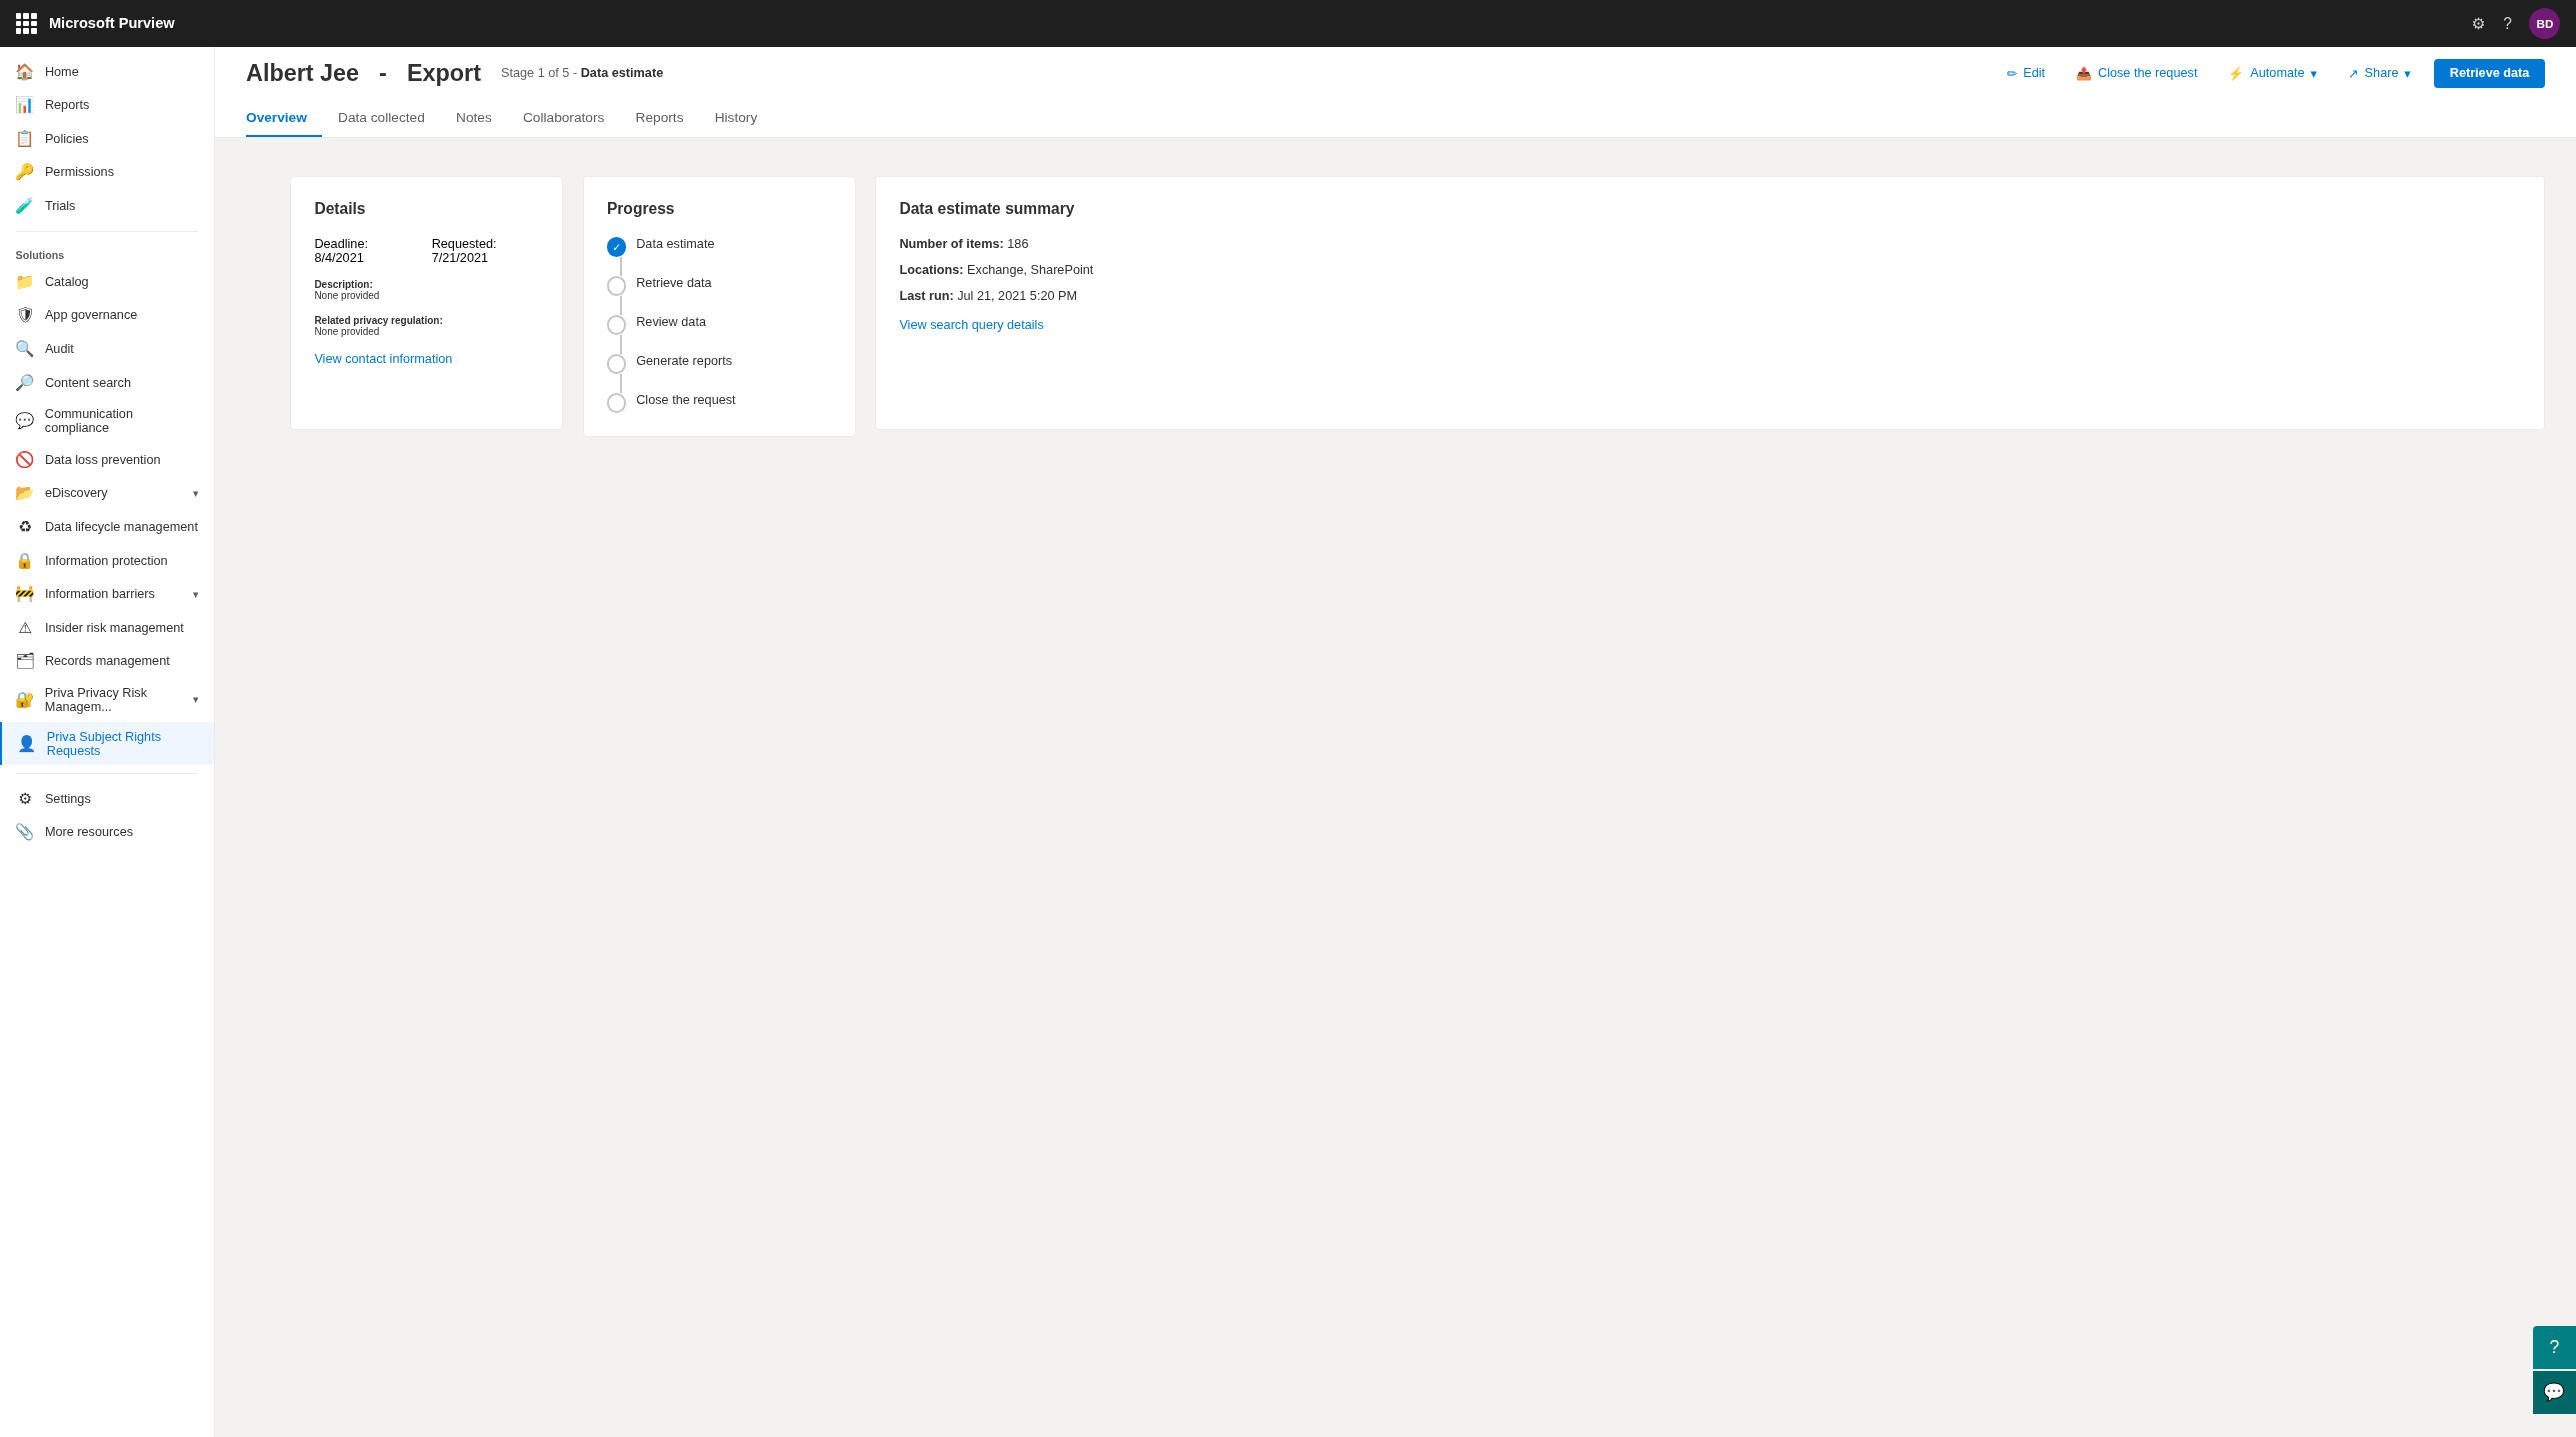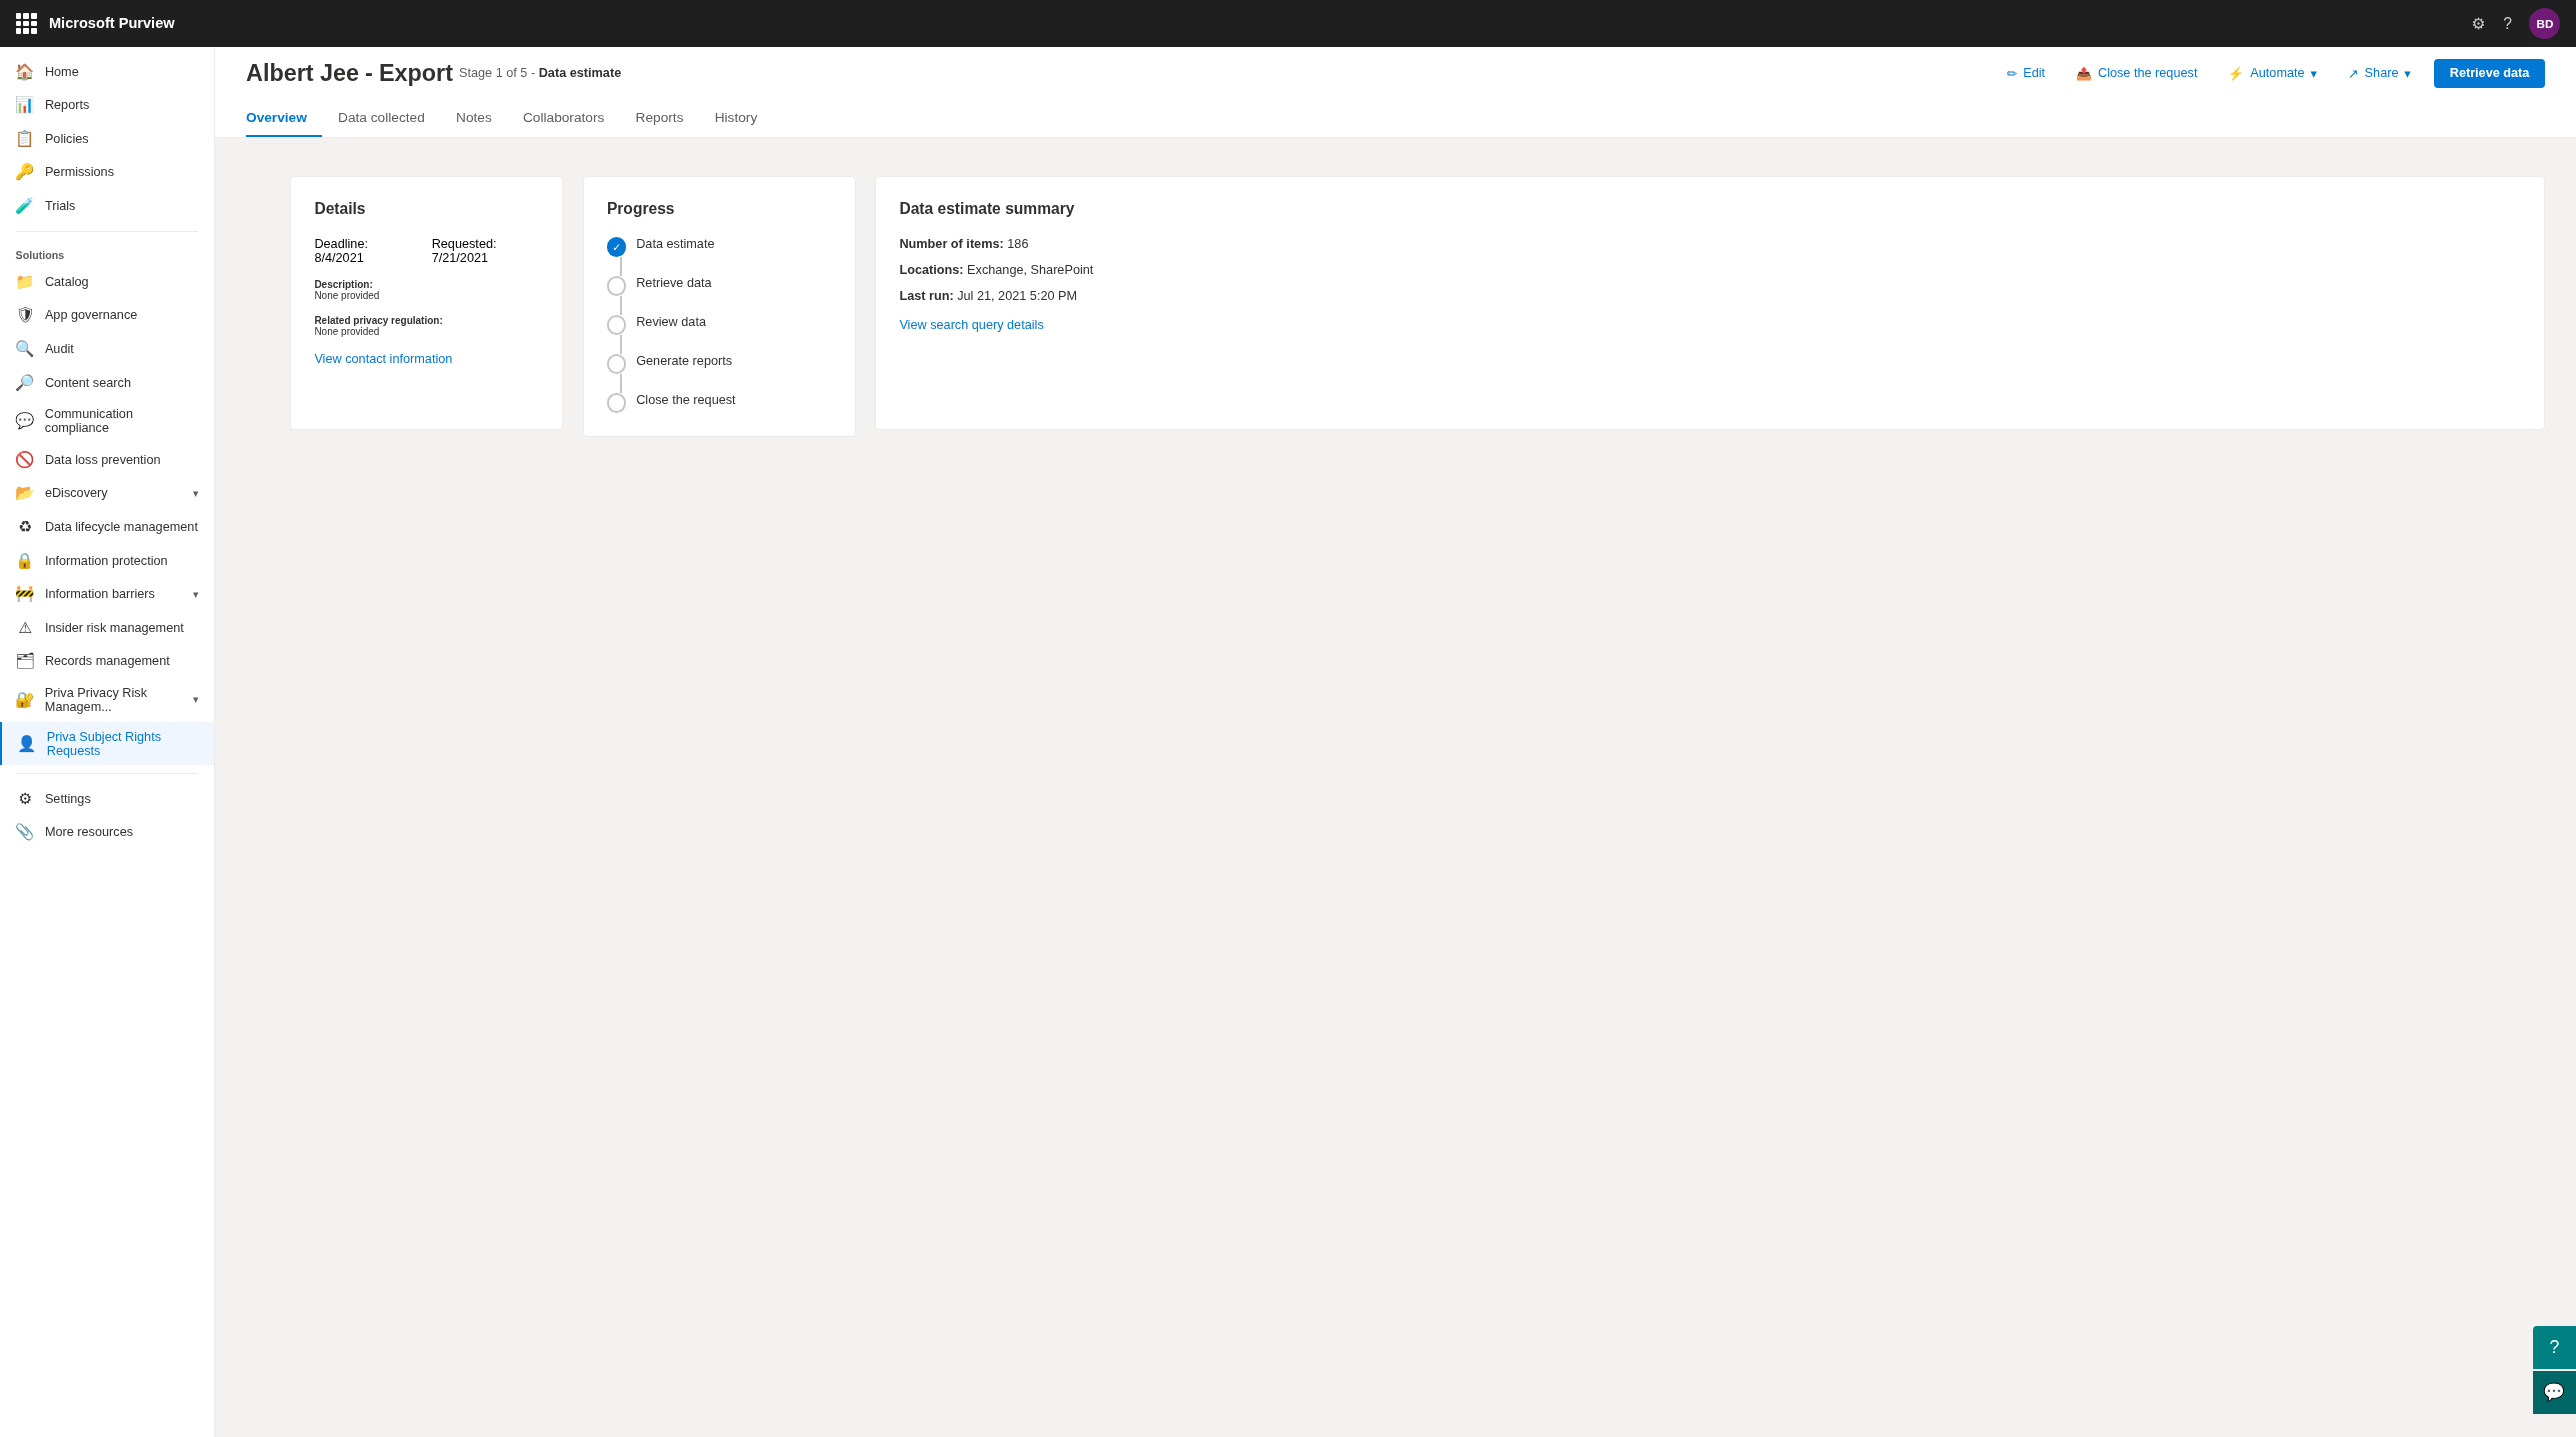--- a/index.html
+++ b/index.html
@@ -97,21 +97,21 @@
       align-items: center;
       justify-content: space-between;
       margin-bottom: 11.7px;
     }
     .page-title {
       font-size: 23.4px;
       font-weight: 600;
       color: #323130;
       display: flex;
       align-items: center;
-      gap: 6px;
+      gap: 20px;
     }
     .stage-badge {
       font-size: 12.7px;
       font-weight: 400;
       color: #605e5c;
     }
     .stage-highlight { font-weight: 600; color: #323130; }
     .header-actions { display: flex; align-items: center; gap: 15.6px; }
     .action-btn {
       display: flex; align-items: center; gap: 5.9px;

